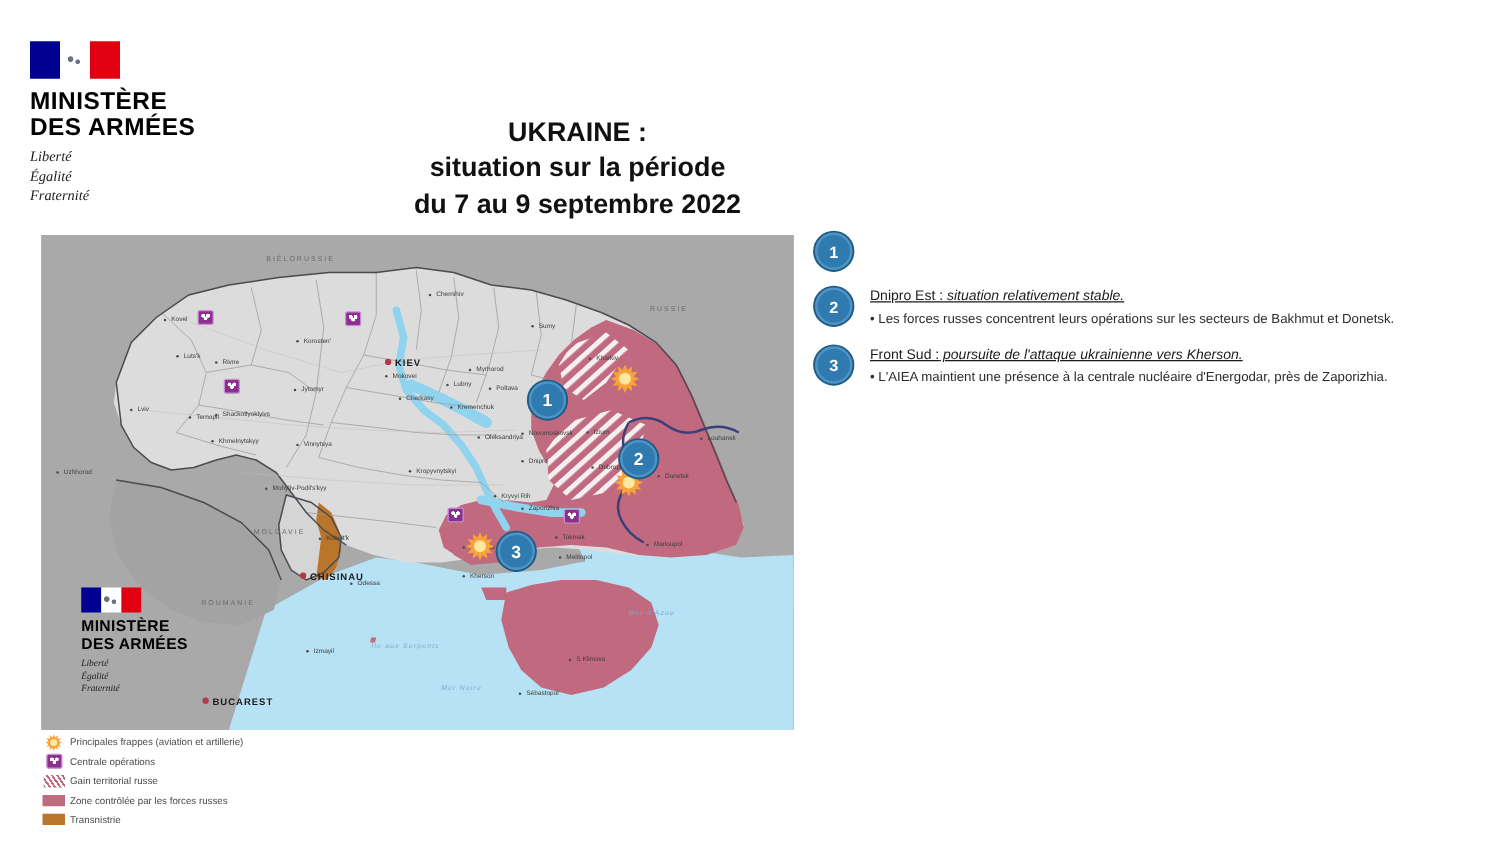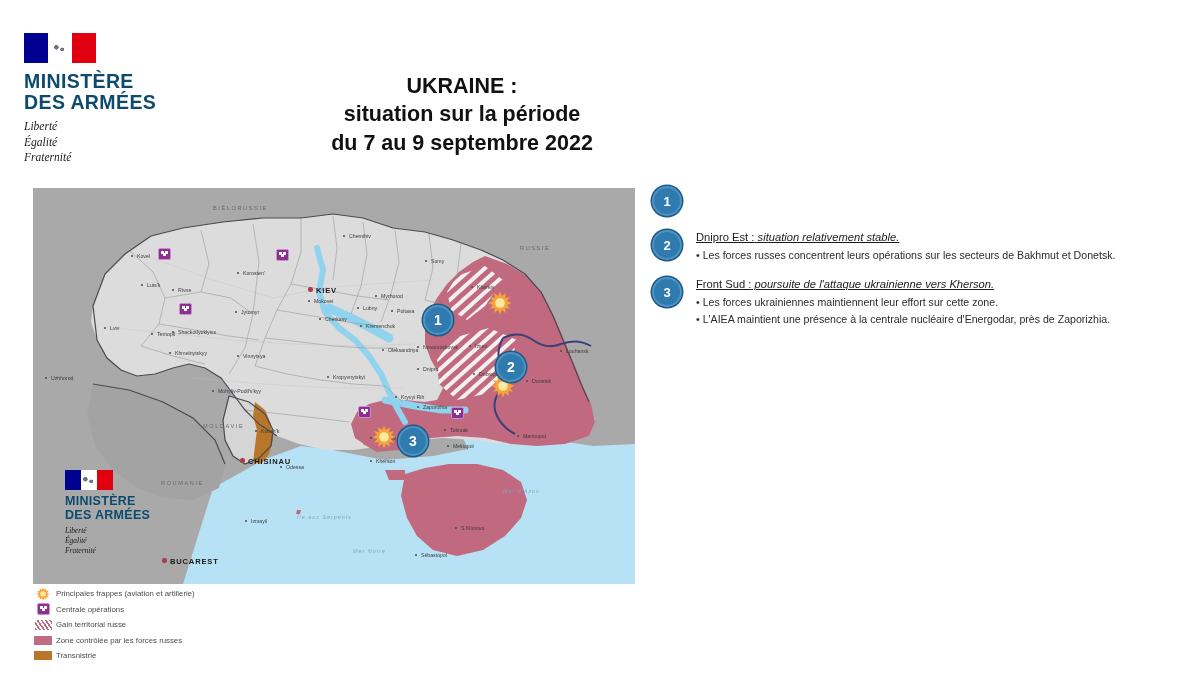--- a/index.html
+++ b/index.html
@@ -24,34 +24,34 @@
     background:
       radial-gradient(circle at 30% 45%, #6b7280 0 2px, transparent 2.5px),
       radial-gradient(circle at 62% 60%, #6b7280 0 1.6px, transparent 2.1px);
   }
   .ministere{
     margin-top:8px;
     font-weight:bold;
     font-size:19.5px;
     letter-spacing:0.4px;
     line-height:1.08;
-    color:#0c4a6e;
+    color:#000000;
   }
   .devise{
     margin-top:6px;
     font-family:"Liberation Serif", serif;
     font-style:italic;
     font-size:11.5px;
     line-height:1.35;
     color:#1a1a1a;
   }
 
   
   #page-title{
-    position:absolute;left:262px;top:72px;width:400px;
+    position:absolute;left:262px;top:92px;width:400px;
     text-align:center;
     font-size:21.5px;
     line-height:1.32;
     color:#111111;
     font-weight:600;
   }
   #page-title .l1{font-weight:700;}
 
   
   #map{
@@ -448,17 +448,16 @@
       <div class="pt-badge">2</div>
       <div class="pt-body">
         <div class="pt-head"><span>Dnipro Est :</span><span class="em"> situation relativement stable.</span></div>
         <div class="pt-bullet">Les forces russes concentrent leurs opérations sur les secteurs de Bakhmut et Donetsk.</div>
       </div>
     </div>
     <div class="point">
       <div class="pt-badge">3</div>
       <div class="pt-body">
         <div class="pt-head"><span>Front Sud :</span><span class="em"> poursuite de l'attaque ukrainienne vers Kherson.</span></div>
-        <div class="pt-bullet">Les forces ukrainiennes maintiennent leur effort sur cette zone.</div>
         <div class="pt-bullet">L'AIEA maintient une présence à la centrale nucléaire d'Energodar, près de Zaporizhia.</div>
       </div>
     </div>
   </div>
 
 </body></html>

